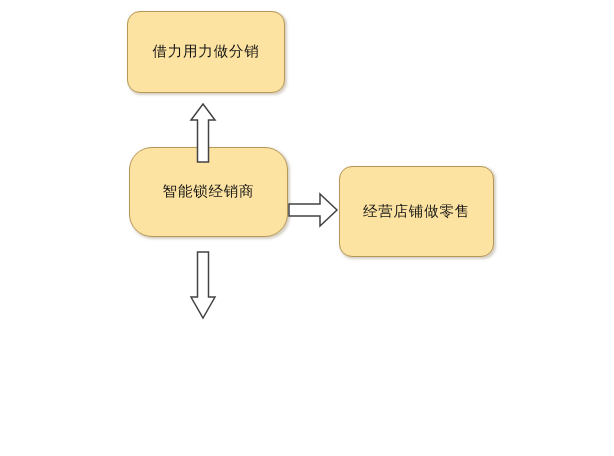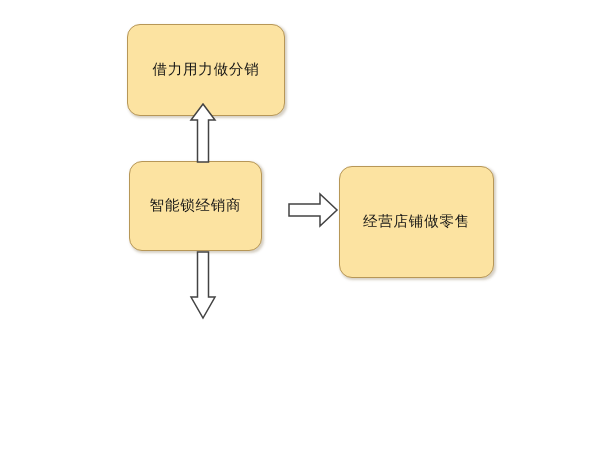--- a/index.html
+++ b/index.html
@@ -36,23 +36,23 @@
   .node-label {
     font-size: 14.5px;
     line-height: 1.2;
     color: #141414;
     letter-spacing: 0.8px;
     white-space: nowrap;
     text-align: center;
     font-weight: 400;
   }
 
-  #node-distribution { left: 127px; top: 24px;  width: 158px; height: 92px;  }
-  #node-dealer       { left: 129px; top: 161px; width: 133px; height: 90px;  }
-  #node-retail       { left: 339px; top: 166px; width: 155px; height: 112px;  }
+  #node-distribution { left: 127px; top: 11px;  width: 158px; height: 82px;  }
+  #node-dealer       { left: 129px; top: 147px; width: 159px; height: 90px; border-radius: 23px;  }
+  #node-retail       { left: 339px; top: 166px; width: 155px; height: 91px;  }
   #node-project      { left: 129px; top: 317px; width: 158px; height: 87px;  }
 
   
   .block-arrow {
     position: absolute;
     overflow: visible;
   }
   .block-arrow polygon {
     fill: #ffffff;
     stroke: #434343;

